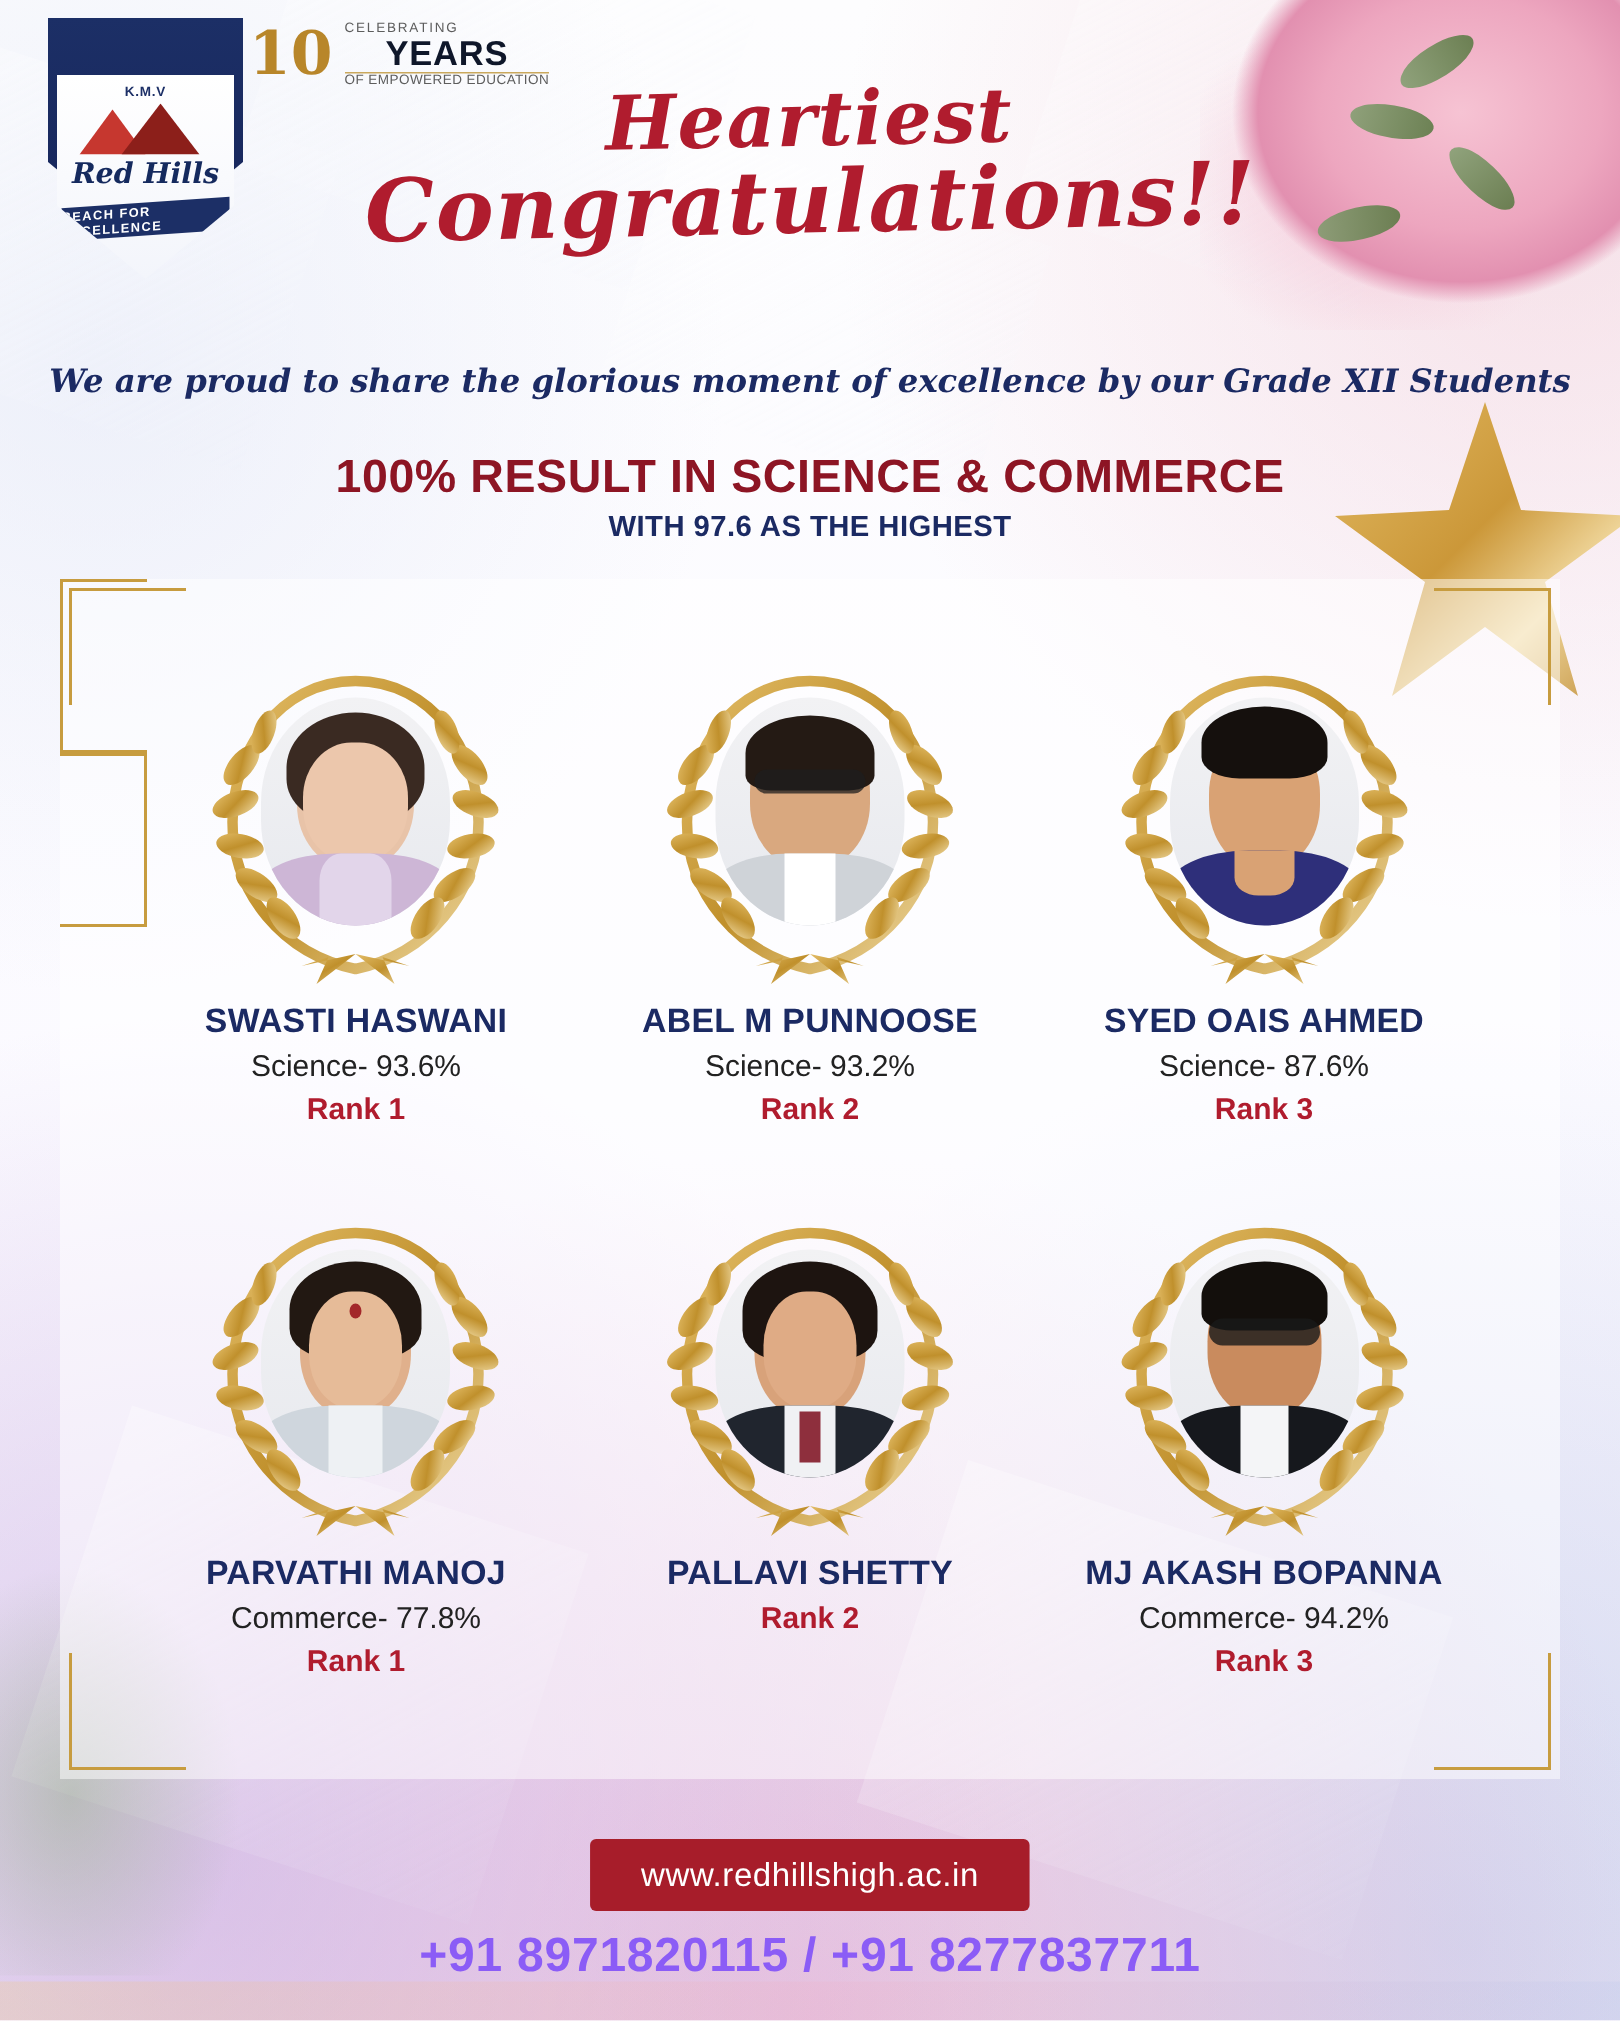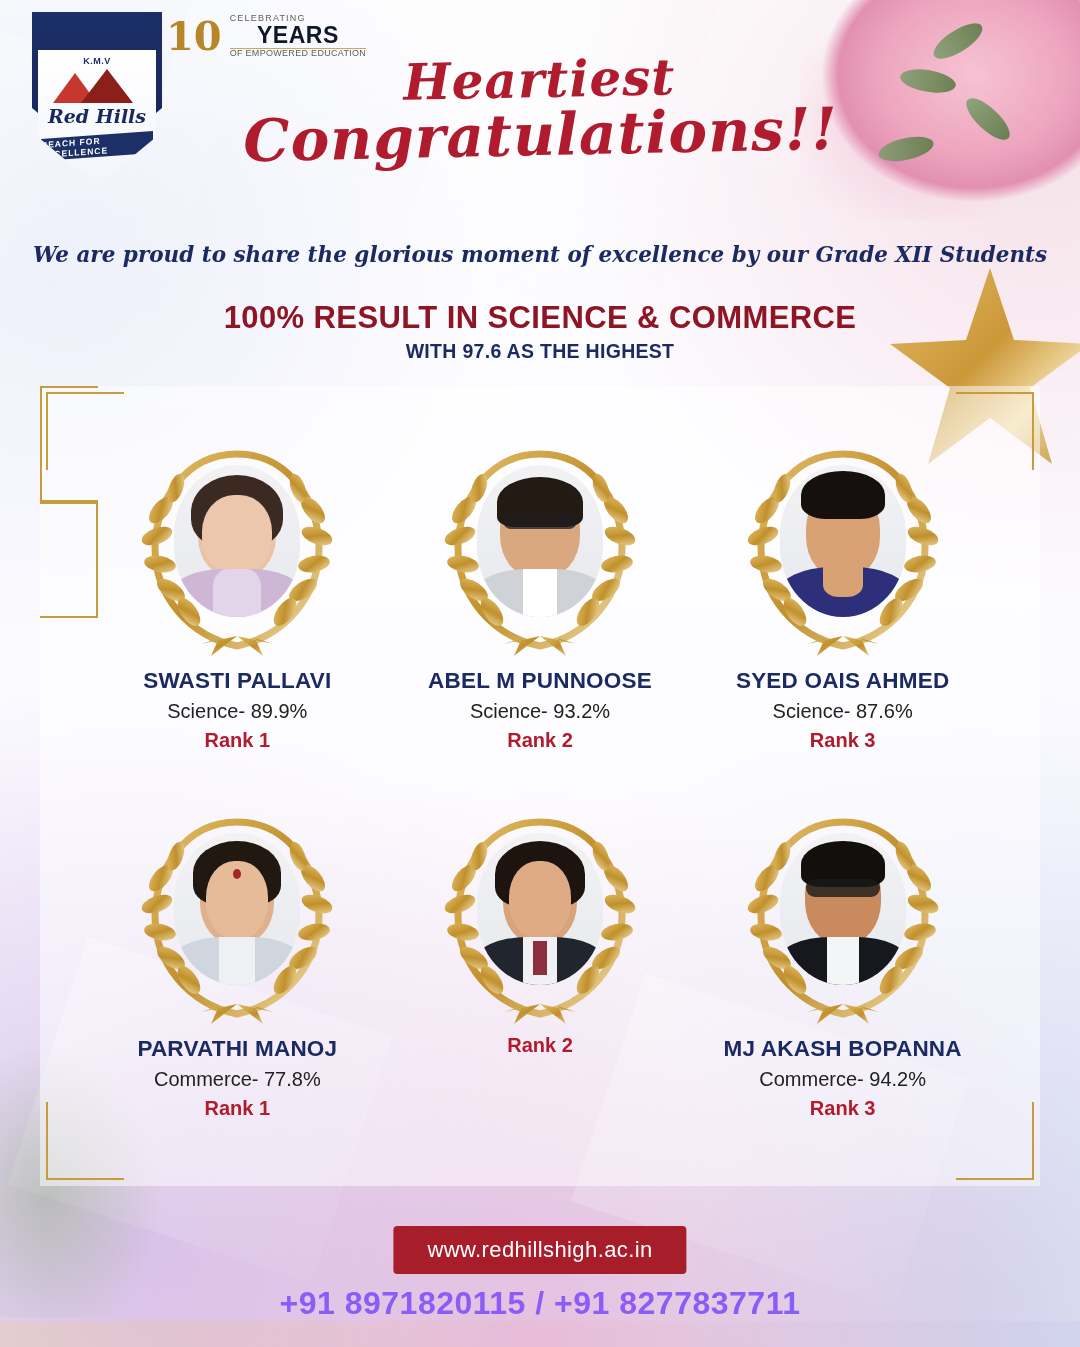--- a/index.html
+++ b/index.html
@@ -280,22 +280,22 @@
             </g>
           </svg>
           <div class="photo">
             <div class="ph-face" style="top:22px;width:78px;height:92px;border-radius:46%;background:#e8c3a8;"></div>
             <div class="ph-face" style="top:10px;width:92px;height:74px;border-radius:50% 50% 40% 40%;background:#3a2a22;"></div>
             <div class="ph-face" style="top:30px;width:70px;height:80px;border-radius:46%;background:#ecc7ac;"></div>
             <div class="ph-face" style="top:104px;width:130px;height:60px;border-radius:40% 40% 0 0;background:#cdb6d6;"></div>
             <div class="ph-face" style="top:104px;width:48px;height:60px;border-radius:30% 30% 0 0;background:#e2d5ea;"></div>
           </div>
         </div>
-        <div class="sname">SWASTI PALLAVI</div>
-        <div class="sscore">Science- 89.9%</div>
+        <div class="sname">SWASTI HASWANI</div>
+        <div class="sscore">Science- 93.6%</div>
         <div class="srank">Rank 1</div>
       </div>
 
       <div class="card">
         <div class="wreath">
           <svg viewBox="0 0 212 220" aria-hidden="true">
             <path d="M106 14 C54 14 24 62 24 108 C24 156 58 196 106 206 C154 196 188 156 188 108 C188 62 158 14 106 14 Z" fill="none" stroke="url(#g1)" stroke-width="7"></path>
             <g fill="url(#g1)">
               <ellipse cx="30" cy="70" rx="16" ry="8" transform="rotate(-50 30 70)"></ellipse>
               <ellipse cx="26" cy="96" rx="16" ry="8" transform="rotate(-20 26 96)"></ellipse>
@@ -417,20 +417,21 @@
           </svg>
           <div class="photo">
             <div class="ph-face" style="top:20px;width:74px;height:92px;border-radius:46%;background:#d8a27a;"></div>
             <div class="ph-face" style="top:8px;width:90px;height:66px;border-radius:50% 50% 30% 30%;background:#1d1410;"></div>
             <div class="ph-face" style="top:28px;width:62px;height:78px;border-radius:46%;background:#dfab85;"></div>
             <div class="ph-face" style="top:104px;width:130px;height:60px;border-radius:40% 40% 0 0;background:#20252e;"></div>
             <div class="ph-face" style="top:104px;width:34px;height:54px;background:#f0f1f4;"></div>
             <div class="ph-face" style="top:108px;width:14px;height:34px;background:#8e2f3d;"></div>
           </div>
         </div>
+        <div class="sname">PALLAVI SHETTY</div>
         <div class="srank">Rank 2</div>
       </div>
 
       <div class="card">
         <div class="wreath">
           <svg viewBox="0 0 212 220" aria-hidden="true">
             <path d="M106 14 C54 14 24 62 24 108 C24 156 58 196 106 206 C154 196 188 156 188 108 C188 62 158 14 106 14 Z" fill="none" stroke="url(#g1)" stroke-width="7"></path>
             <g fill="url(#g1)">
               <ellipse cx="30" cy="70" rx="16" ry="8" transform="rotate(-50 30 70)"></ellipse>
               <ellipse cx="26" cy="96" rx="16" ry="8" transform="rotate(-20 26 96)"></ellipse>

